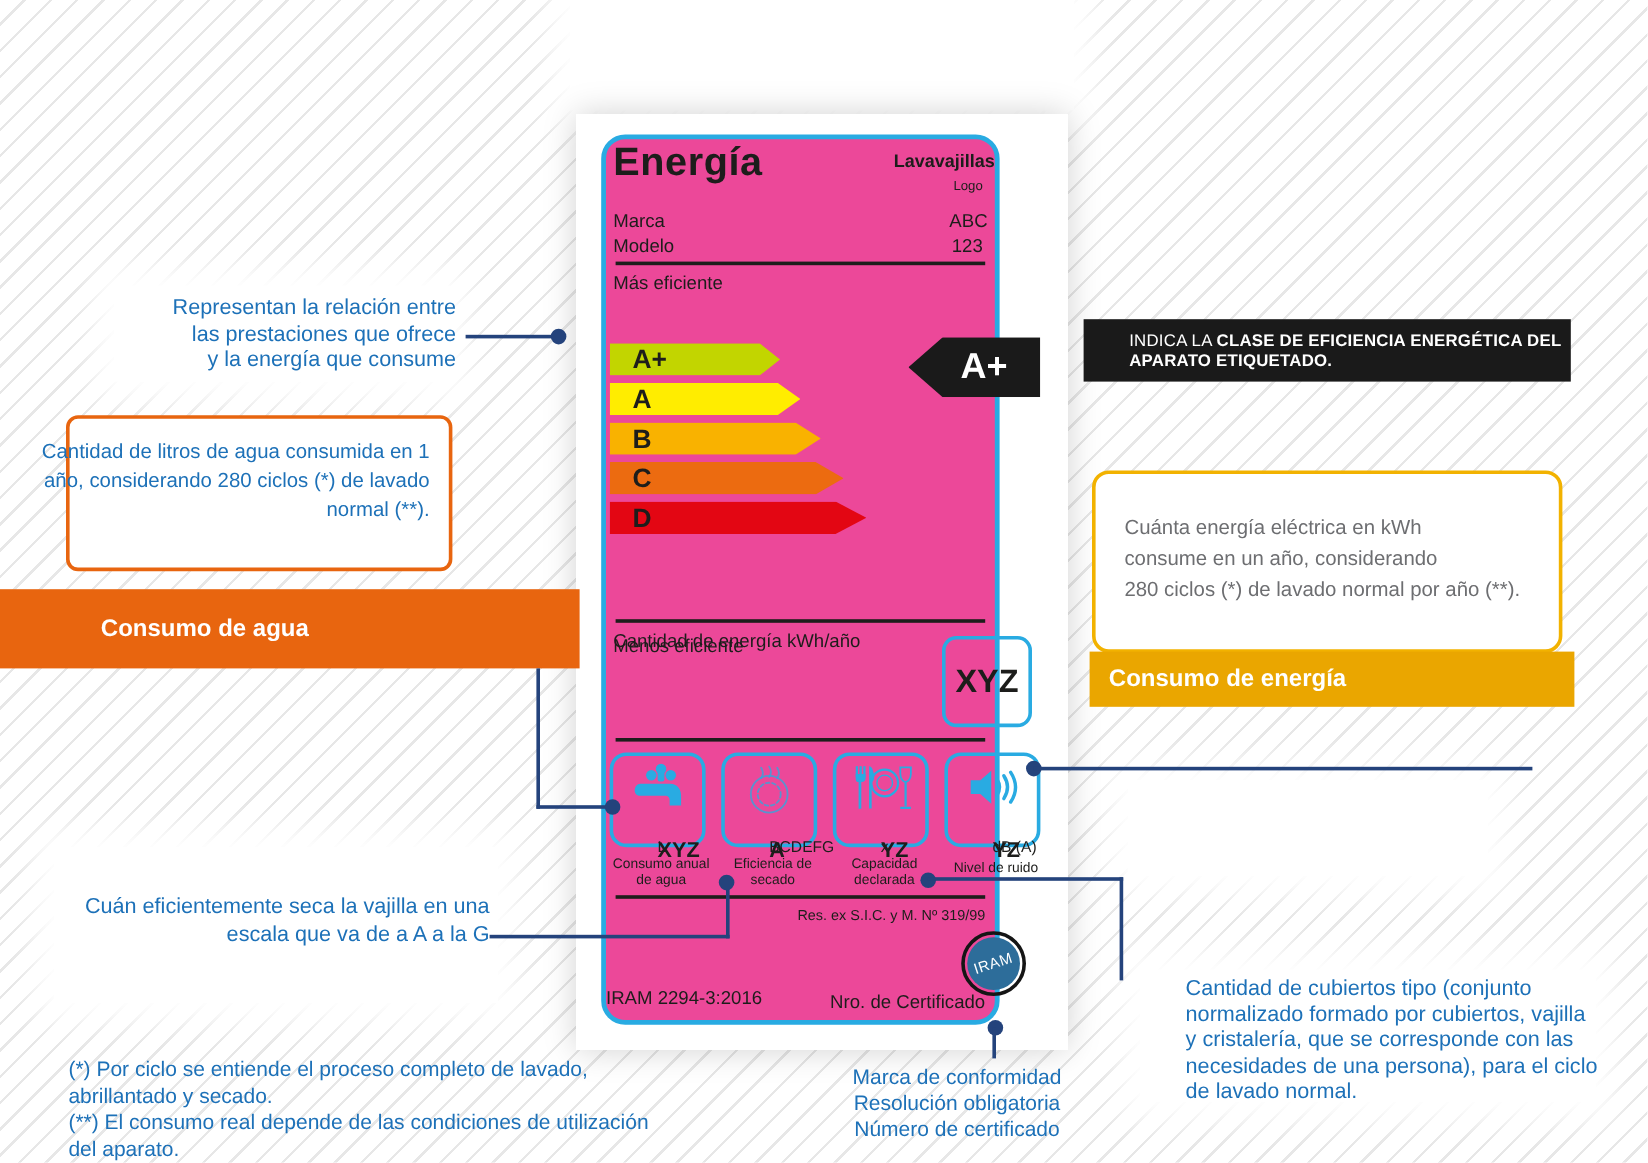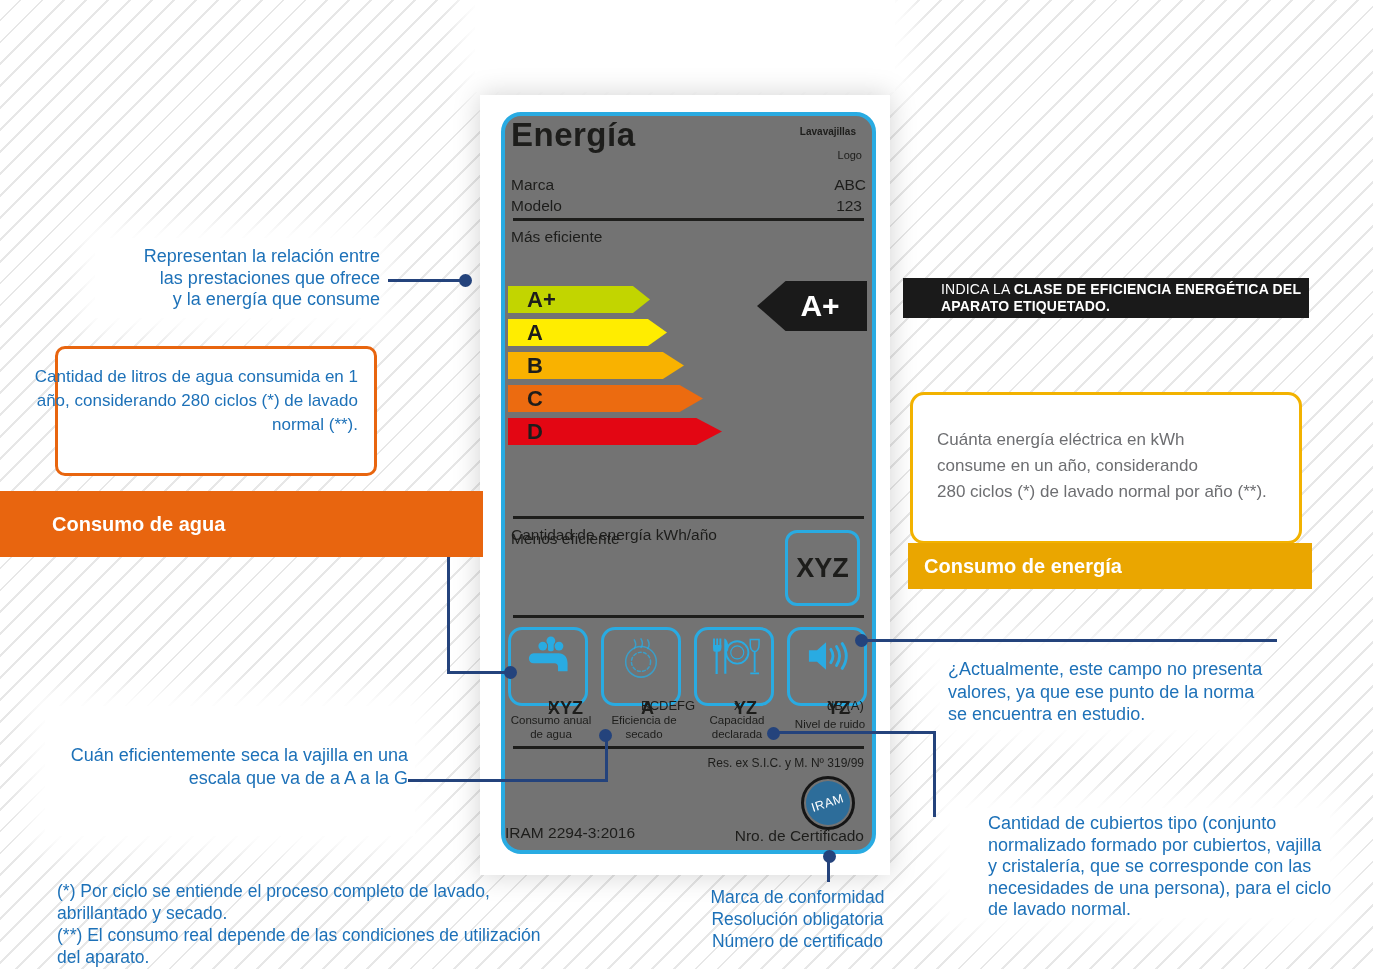--- a/index.html
+++ b/index.html
@@ -6,25 +6,25 @@
   .stage{
     position:relative;width:1373px;height:969px;overflow:hidden;
     font-family:"Liberation Sans",sans-serif;color:var(--ink,#1d1d1b);
     background:
       repeating-linear-gradient(135deg,#ffffff 0px,#ffffff 13.5px,#e7e7e7 13.5px,#e7e7e7 15.5px);
   }
   .wcard{position:absolute;background:#fff;box-shadow:0 0 22px 16px #fff;}
   
   .labelcard{position:absolute;left:480px;top:95px;width:410px;height:780px;background:#fff;
     box-shadow:0 0 26px rgba(0,0,0,.18);z-index:2;}
-  .frame{position:absolute;left:21px;top:17px;width:375px;height:742px;box-sizing:border-box;
-    border:4px solid var(--accent-blue,#29abe2);border-radius:20px;background:#737373;}
+  .frame{position:absolute;left:21px;top:17px;width:332px;height:742px;box-sizing:border-box;
+    border:4px solid var(--accent-blue,#29abe2);border-radius:20px;background:#ec4899;}
   .frame *{position:absolute;}
   .ltitle{left:6px;top:0px;font-size:33px;font-weight:bold;letter-spacing:.5px;}
-  .ltype{right:16px;top:10px;font-size:10px;font-weight:bold;}
+  .ltype{right:0;top:10px;font-size:15px;font-weight:bold;}
   .llogo{right:10px;top:33px;font-size:11px;}
   .lbrand{left:6px;top:60px;font-size:15.5px;}
   .lmodel{left:6px;top:81px;font-size:15.5px;}
   .lbrandv{right:6px;top:60px;font-size:15.5px;}
   .lmodelv{right:10px;top:81px;font-size:15.5px;margin-left:12px;}
   .lhr{left:8px;right:8px;height:3px;background:var(--ink,#1d1d1b);}
   .hr1{top:102px;} .hr2{top:400px;} .hr3{top:499px;} .hr4{top:630px;}
   .lmore{left:6px;top:112px;font-size:15.5px;}
   .lless{left:6px;top:376px;font-size:15.5px;margin-top:38px;}
   .arrows{left:3px;top:170px;width:300px;height:200px;}
@@ -61,22 +61,22 @@
   
   .bluenote{position:absolute;color:var(--note-blue,#1d71b8);font-size:18px;line-height:22px;
     white-space:pre-line;z-index:2;}
   .graynote{color:var(--gray-text,#6d6e71);}
   .note-scale{left:50px;top:246px;width:330px;text-align:right;line-height:21.5px;}
   .orangebox{position:absolute;left:55px;top:346px;width:322px;height:130px;box-sizing:border-box;
     background:#fff;border:3px solid var(--orange,#e8650f);border-radius:10px;z-index:2;}
   .orangebox .bn{position:absolute;right:16px;top:16px;width:330px;text-align:right;
     font-size:17px;line-height:24px;}
   .banner{position:absolute;color:#fff;font-weight:bold;font-size:20px;z-index:2;display:flex;align-items:center;}
-  .banner-water{left:0;top:491px;width:483px;height:66px;background:var(--orange,#e8650f);padding-left:52px;box-sizing:border-box;}
-  .blackbox{position:absolute;left:903px;top:278px;width:406px;height:40px;box-sizing:border-box;
+  .banner-water{left:0;top:491px;width:483px;height:66px;background:var(--orange,#e8650f);padding-left:84px;box-sizing:border-box;}
+  .blackbox{position:absolute;left:903px;top:266px;width:406px;height:52px;box-sizing:border-box;
     background:var(--black-box,#1a1a1a);color:#fff;font-size:14px;line-height:17.5px;
     padding:8px 2px 8px 38px;letter-spacing:.2px;z-index:2;display:flex;align-items:center;}
   .yellowbox{position:absolute;left:910px;top:392px;width:392px;height:152px;box-sizing:border-box;
     background:#fff;border:3px solid var(--amber-border,#f2b200);border-radius:14px;z-index:2;}
   .yellowbox .bn{position:absolute;left:24px;top:32px;width:360px;font-size:17px;line-height:26px;
     white-space:pre-line;}
   .banner-energy{left:908px;top:543px;width:404px;height:46px;background:var(--amber,#eaa600);padding-left:16px;box-sizing:border-box;}
   .note-noise{left:948px;top:658px;width:340px;line-height:22.5px;}
   .note-drying{left:38px;top:744px;width:370px;text-align:right;line-height:23px;}
   .note-capacity{left:948px;top:813px;width:410px;line-height:21.5px;margin-left:40px;}
@@ -245,23 +245,20 @@
     <div><span>INDICA LA </span><strong>CLASE DE EFICIENCIA ENERGÉTICA DEL APARATO ETIQUETADO.</strong></div>
   </div>
 
   <div class="yellowbox">
     <div class="bn graynote">Cuánta energía eléctrica en kWh
 consume en un año, considerando
 280 ciclos (*) de lavado normal por año (**).</div>
   </div>
   <div class="banner banner-energy">Consumo de energía</div>
 
-  <div class="bluenote note-noise">¿Actualmente, este campo no presenta
-valores, ya que ese punto de la norma
-se encuentra en estudio.</div>
   <div class="bluenote note-drying">Cuán eficientemente seca la vajilla en una
 escala que va de a A a la G</div>
   <div class="bluenote note-capacity">Cantidad de cubiertos tipo (conjunto
 normalizado formado por cubiertos, vajilla
 y cristalería, que se corresponde con las
 necesidades de una persona), para el ciclo
 de lavado normal.</div>
   <div class="bluenote note-conformity">Marca de conformidad
 Resolución obligatoria
 Número de certificado</div>

